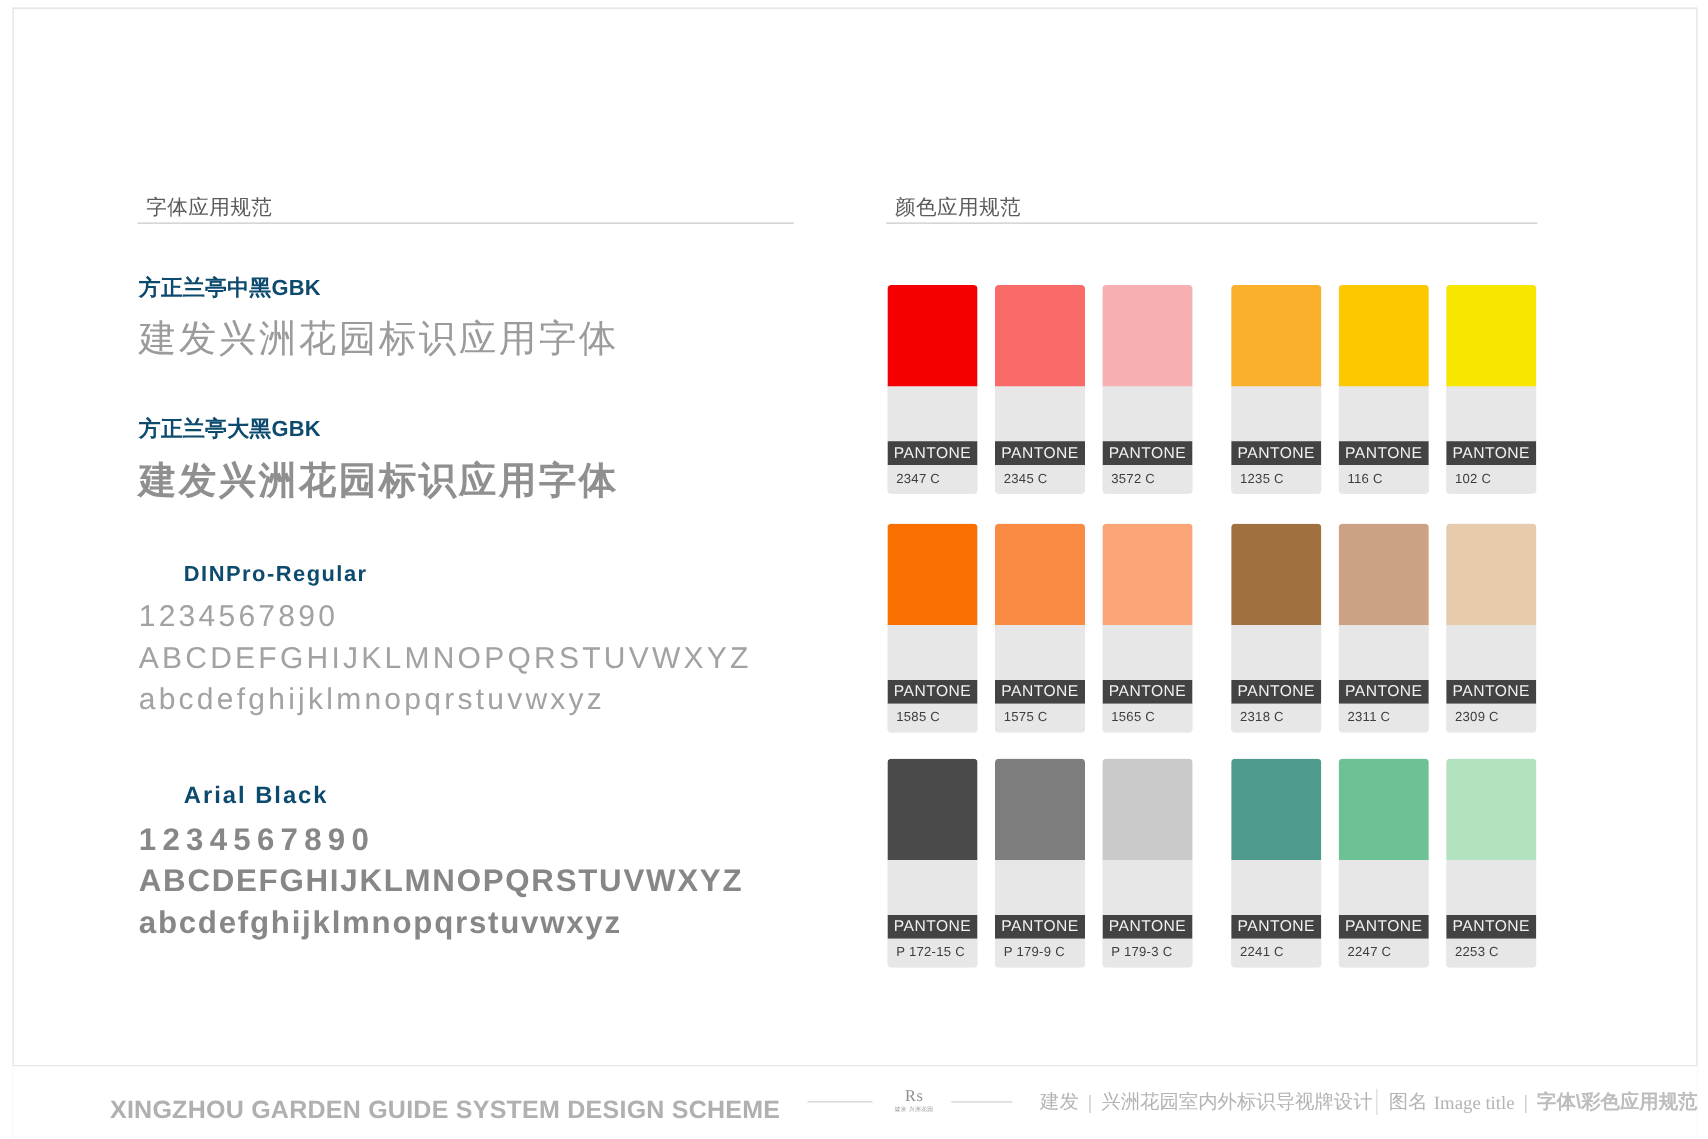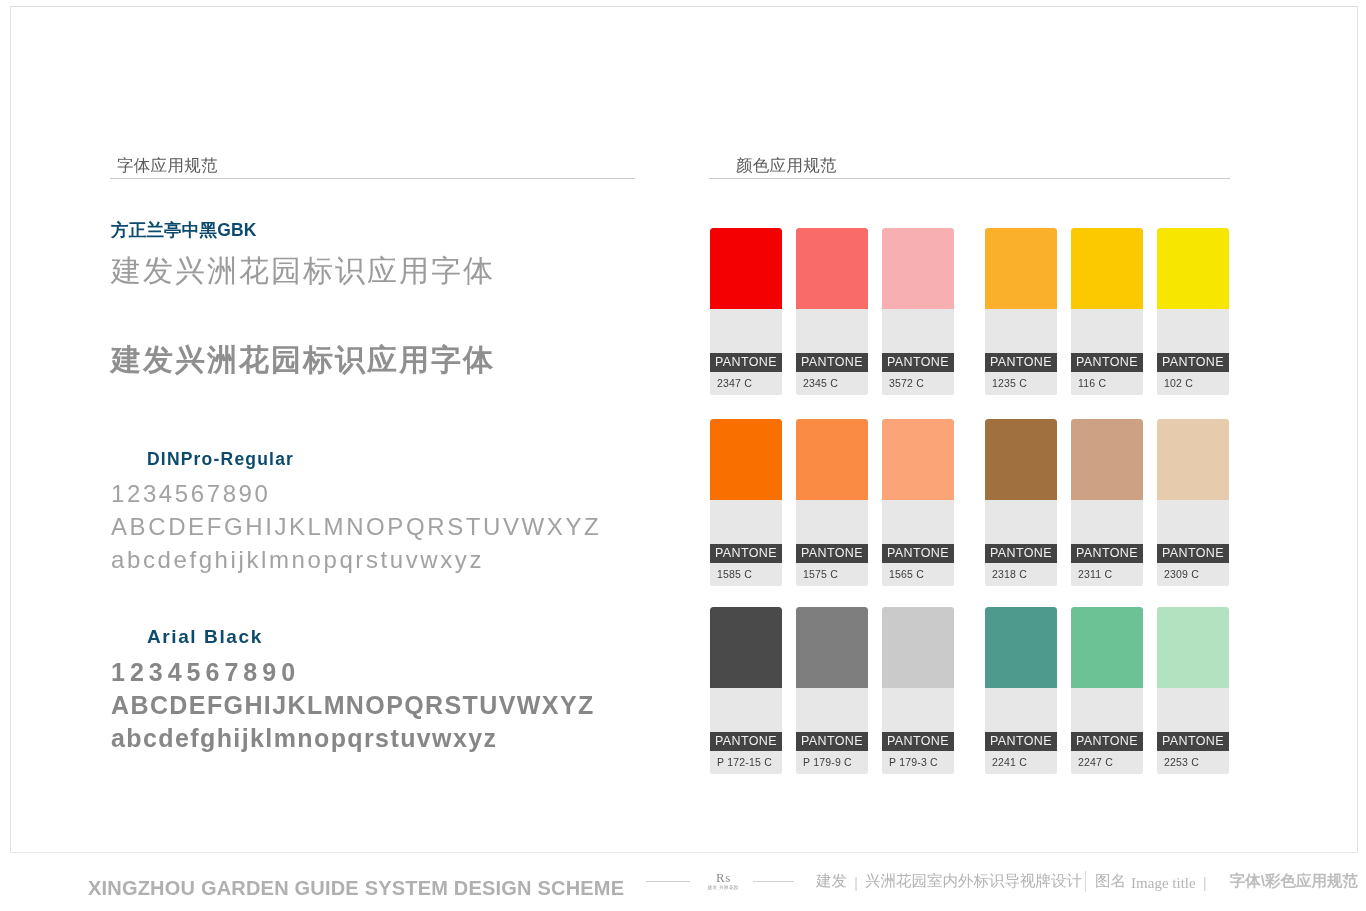--- a/index.html
+++ b/index.html
@@ -200,42 +200,43 @@
     margin-left: 3px;
   }
   .footer-meta .imgtitle {
     font-family: "Liberation Serif", serif;
     font-size: 15px;
     margin-left: 5px;
   }
   .footer-meta .strong {
     font-weight: bold;
     color: #bdbdbd;
-    margin-left: 16px;
+    margin-left: 0;
   }
 </style>
 </head>
 <body>
 
 <div id="page">
 
   <div id="page-frame"></div>
 
   <div class="section-header" style="left:117px; top:155px;">字体应用规范</div>
   <div class="section-rule" style="left:110px; top:178px; width:525px;"></div>
 
-  <div class="section-header" style="left:716px; top:155px;margin-left:20px;">颜色应用规范</div>
+  <div class="section-header" style="left:716px; top:155px;">颜色应用规范</div>
   <div class="section-rule" style="left:709px; top:178px; width:521px;"></div>
 
   <div class="type-block" style="top:218px;">
     <div class="font-name">方正兰亭中黑GBK</div>
     <div class="sample-cn-medium">建发兴洲花园标识应用字体</div>
   </div>
 
   <div class="type-block" style="top:331px;">
+    <div class="font-name">方正兰亭大黑GBK</div>
     <div class="sample-cn-bold">建发兴洲花园标识应用字体</div>
   </div>
 
   <div class="type-block" style="top:449px;">
     <div class="font-name latin">DINPro-Regular</div>
     <div class="sample-line" style="margin-top:10px;">1234567890</div>
     <div class="sample-line">ABCDEFGHIJKLMNOPQRSTUVWXYZ</div>
     <div class="sample-line">abcdefghijklmnopqrstuvwxyz</div>
   </div>
 

